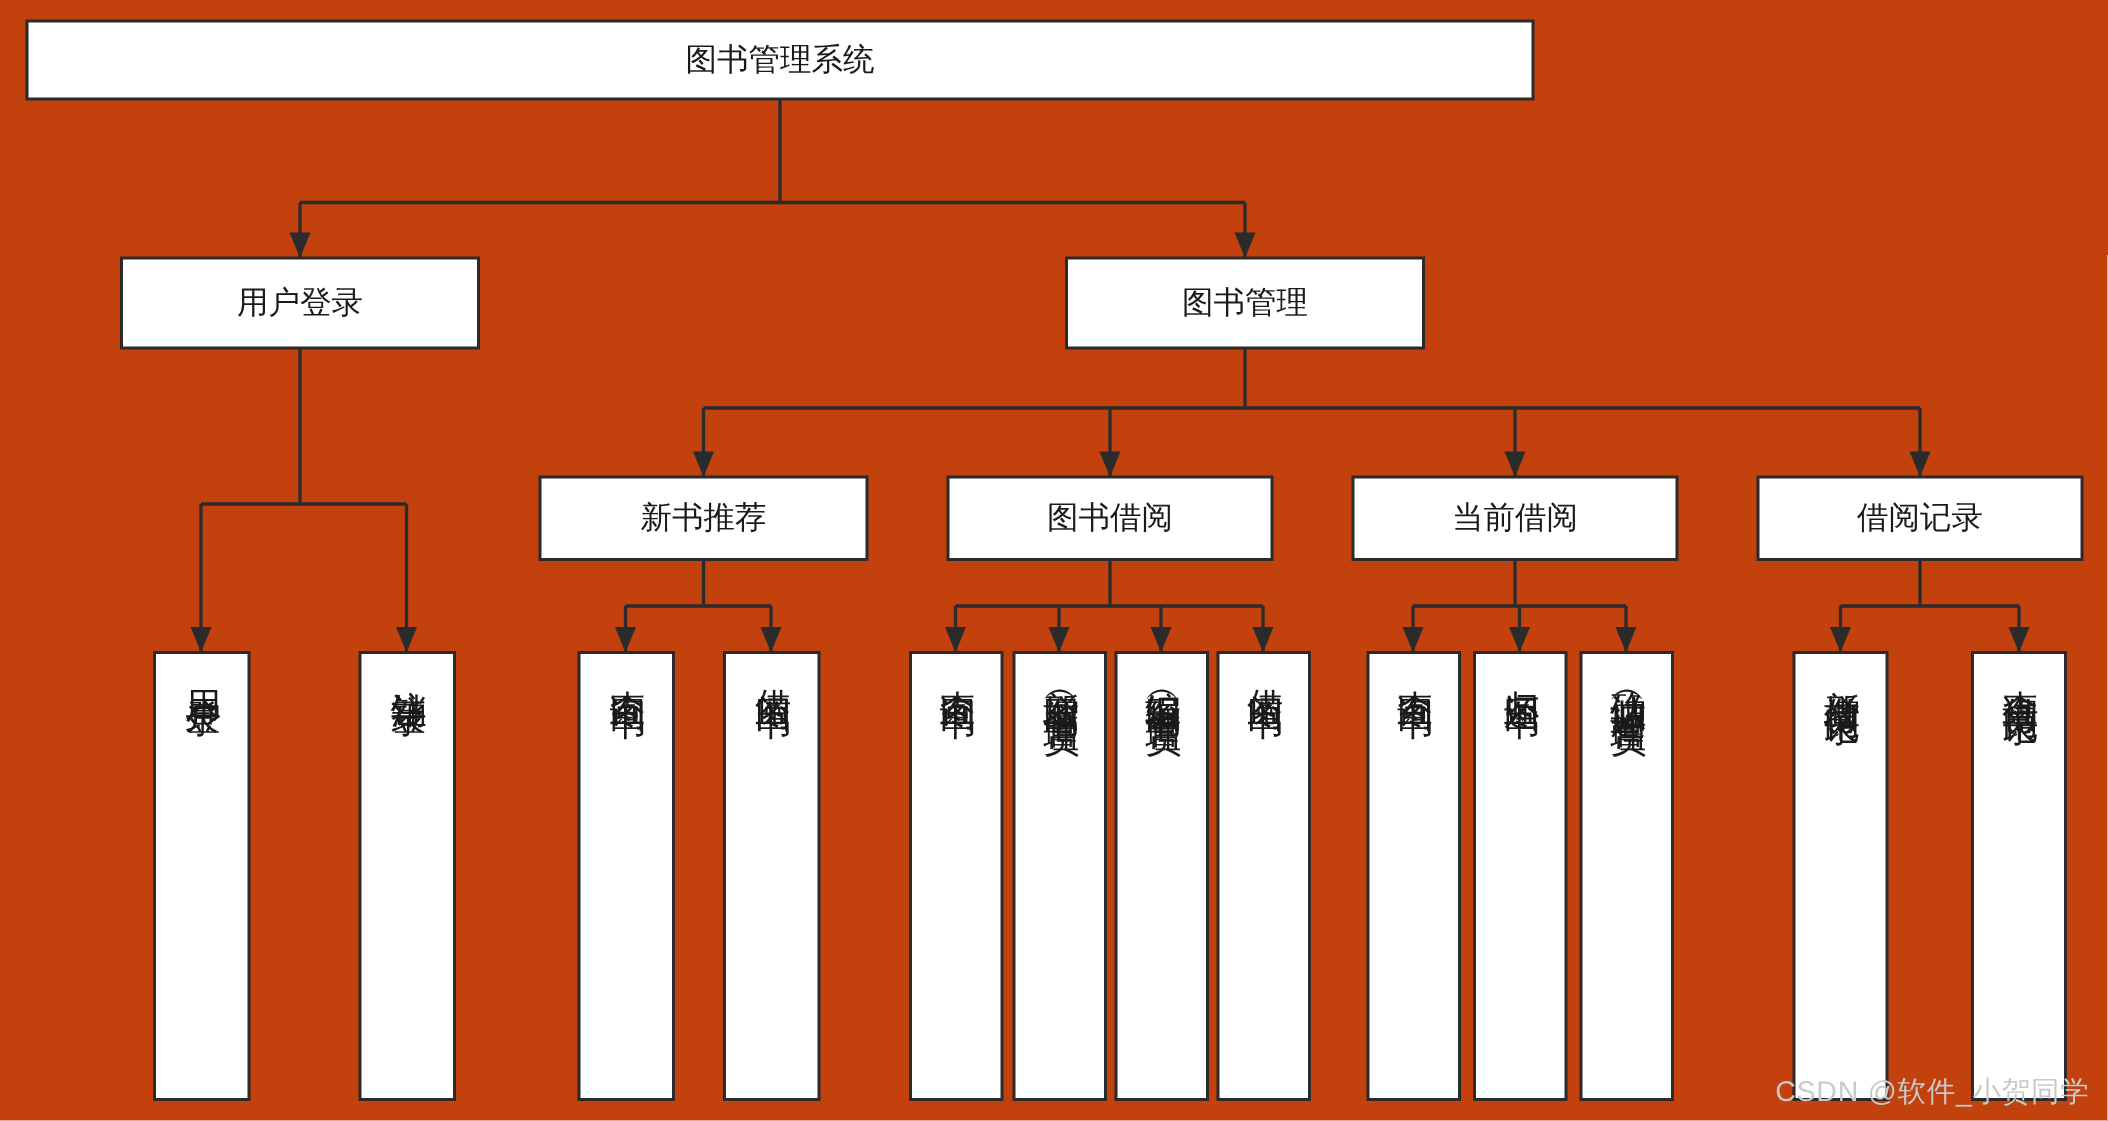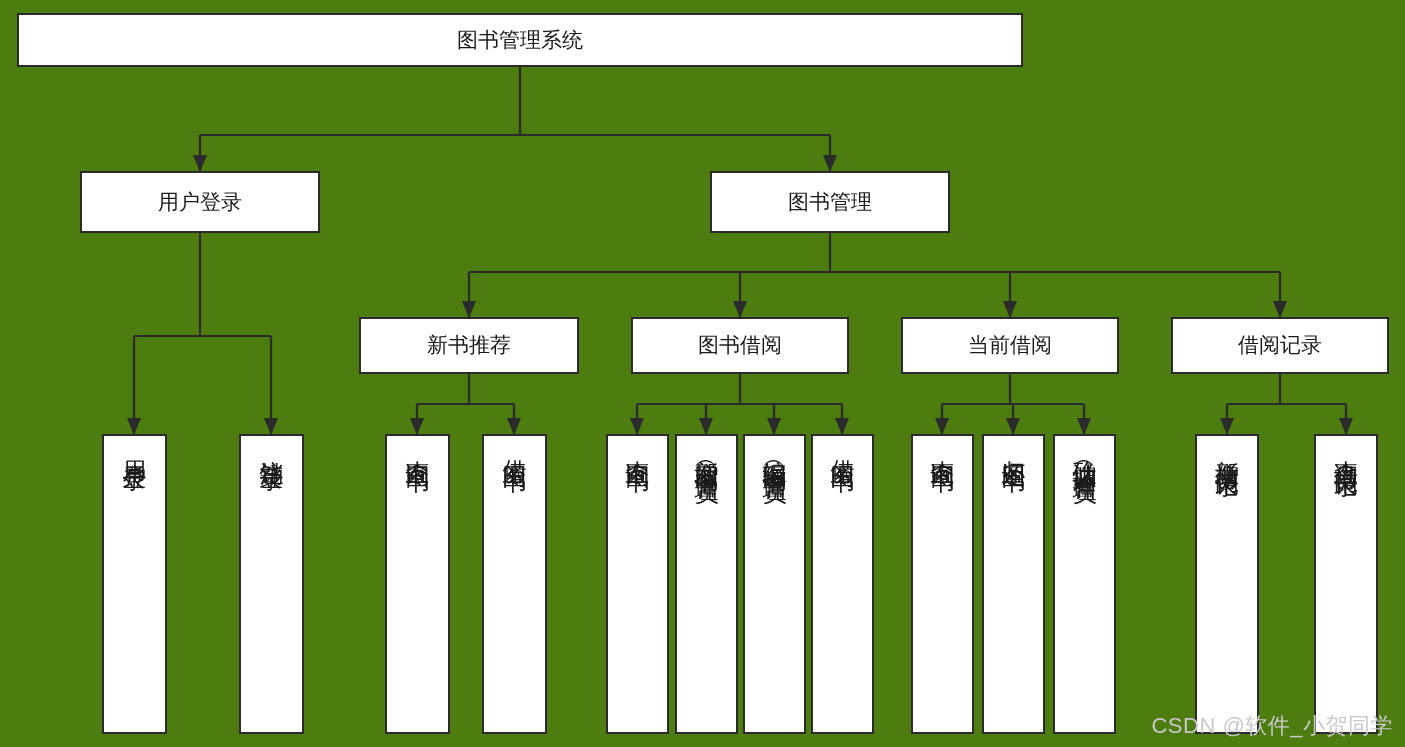--- a/index.html
+++ b/index.html
@@ -7,21 +7,21 @@
     padding: 0;
     background: #ffffff;
   }
   body {
     font-family: "Liberation Sans", "DejaVu Sans", sans-serif;
   }
   #canvas {
     position: relative;
     width: 1405px;
     height: 747px;
-    background: #4d7c0f;
+    background: #c2410c;
     overflow: hidden;
   }
   svg.diagram {
     position: absolute;
     left: 0;
     top: 0;
     width: 1405px;
     height: 747px;
   }
   .node-box {
@@ -61,21 +61,21 @@
     line-height: 1;
     letter-spacing: 3px;
     color: #1a1a1a;
     white-space: nowrap;
   }
   .watermark {
     position: absolute;
     right: 12px;
     bottom: 6px;
     font-family: "Liberation Sans", "DejaVu Sans", sans-serif;
-    font-size: 22px;
+    font-size: 19px;
     color: #c9c9c9;
     letter-spacing: 0.5px;
     white-space: nowrap;
   }
 </style>
 </head>
 <body>
 
 <div id="canvas">
 

